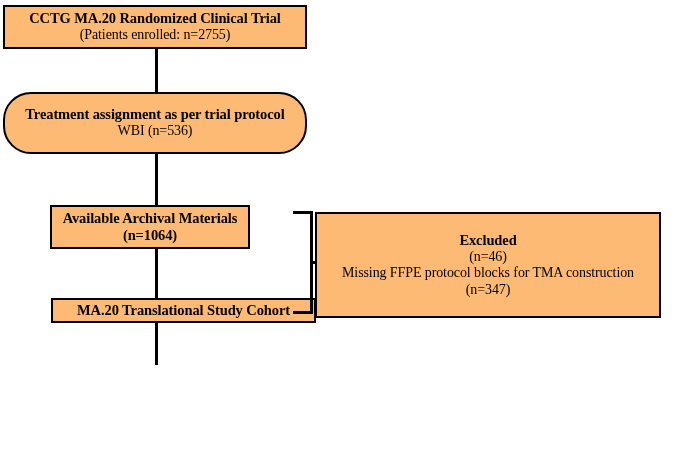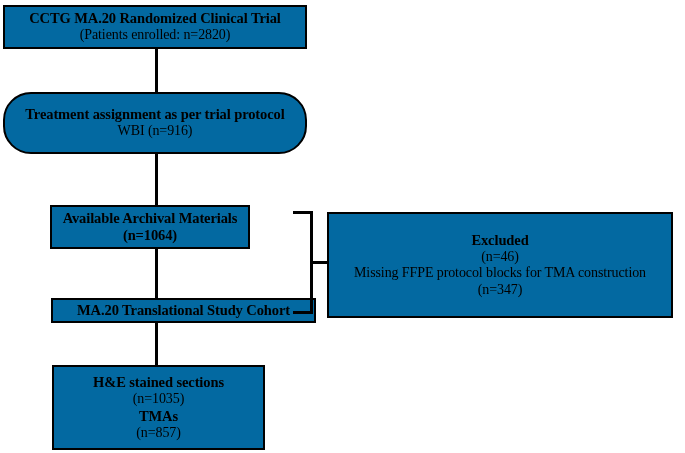--- a/index.html
+++ b/index.html
@@ -15,21 +15,21 @@
     position: relative;
     width: 685px;
     height: 453px;
     background: #ffffff;
     overflow: hidden;
   }
   .box {
     position: absolute;
     box-sizing: border-box;
     border: 2.5px solid #000000;
-    background: #0369a1;
+    background: #fdba74;
     display: flex;
     flex-direction: column;
     align-items: center;
     justify-content: center;
     text-align: center;
     line-height: 1.18;
   }
   .ln {
     display: block;
     white-space: nowrap;
@@ -66,72 +66,66 @@
     background: #000000;
     height: 3px;
   }
 
   
   #box-trial        { left: 3px;   top: 5px;   width: 304px; height: 44px; }
   #box-treatment    { left: 3px;   top: 92px;  width: 304px; height: 62px; border-radius: 28px; }
   #box-archival     { left: 50px;  top: 205px; width: 200px; height: 44px; }
   #box-cohort       { left: 27px;  top: 298px; width: 265px; height: 25px; margin-left: 24px; }
   #box-final        { left: 52px;  top: 365px; width: 213px; height: 85px; }
-  #box-excluded     { left: 327px; top: 212px; width: 346px; height: 106px; }
+  #box-excluded     { left: 315px; top: 212px; width: 346px; height: 106px; }
 
   
   #conn-1-2   { left: 155px; top: 49px;  height: 43px; }
   #conn-2-3   { left: 155px; top: 154px; height: 51px; }
   #conn-3-4   { left: 155px; top: 249px; height: 49px; }
   #conn-4-5   { left: 155px; top: 323px; height: 42px; }
 
   
   #bracket-top-arm     { left: 293px; top: 211px; width: 20px; }
   #bracket-bottom-arm  { left: 293px; top: 311px; width: 20px; }
   #bracket-spine       { left: 310px; top: 211px; height: 103px; }
   #bracket-stub        { left: 310px; top: 261px; width: 18px; }
 </style>
 </head>
 <body>
 
 <div id="canvas">
 
   <div class="box" id="box-trial">
     <span class="ln bold">CCTG MA.20 Randomized Clinical Trial</span>
-    <span class="ln plain">(Patients enrolled: n=2820)</span>
+    <span class="ln plain">(Patients enrolled: n=2755)</span>
   </div>
 
   <div class="vline" id="conn-1-2"></div>
 
   <div class="box" id="box-treatment">
     <span class="ln bold">Treatment assignment as per trial protocol</span>
-    <span class="ln plain">WBI (n=916)</span>
+    <span class="ln plain">WBI (n=536)</span>
   </div>
 
   <div class="vline" id="conn-2-3"></div>
 
   <div class="box" id="box-archival">
     <span class="ln bold">Available Archival Materials</span>
     <span class="ln bold">(n=1064)</span>
   </div>
 
   <div class="vline" id="conn-3-4"></div>
 
   <div class="box" id="box-cohort">
     <span class="ln bold">MA.20 Translational Study Cohort</span>
   </div>
 
   <div class="vline" id="conn-4-5"></div>
 
-  <div class="box" id="box-final">
-    <span class="ln bold">H&amp;E stained sections</span>
-    <span class="ln plain">(n=1035)</span>
-    <span class="ln bold">TMAs</span>
-    <span class="ln plain">(n=857)</span>
-  </div>
 
   <div class="bracket-arm" id="bracket-top-arm"></div>
   <div class="bracket-spine" id="bracket-spine"></div>
   <div class="bracket-arm" id="bracket-bottom-arm"></div>
   <div class="bracket-stub" id="bracket-stub"></div>
 
   <div class="box" id="box-excluded">
     <span class="ln bold">Excluded</span>
     <span class="ln plain">(n=46)</span>
     <span class="ln plain">Missing FFPE protocol blocks for TMA construction</span>

